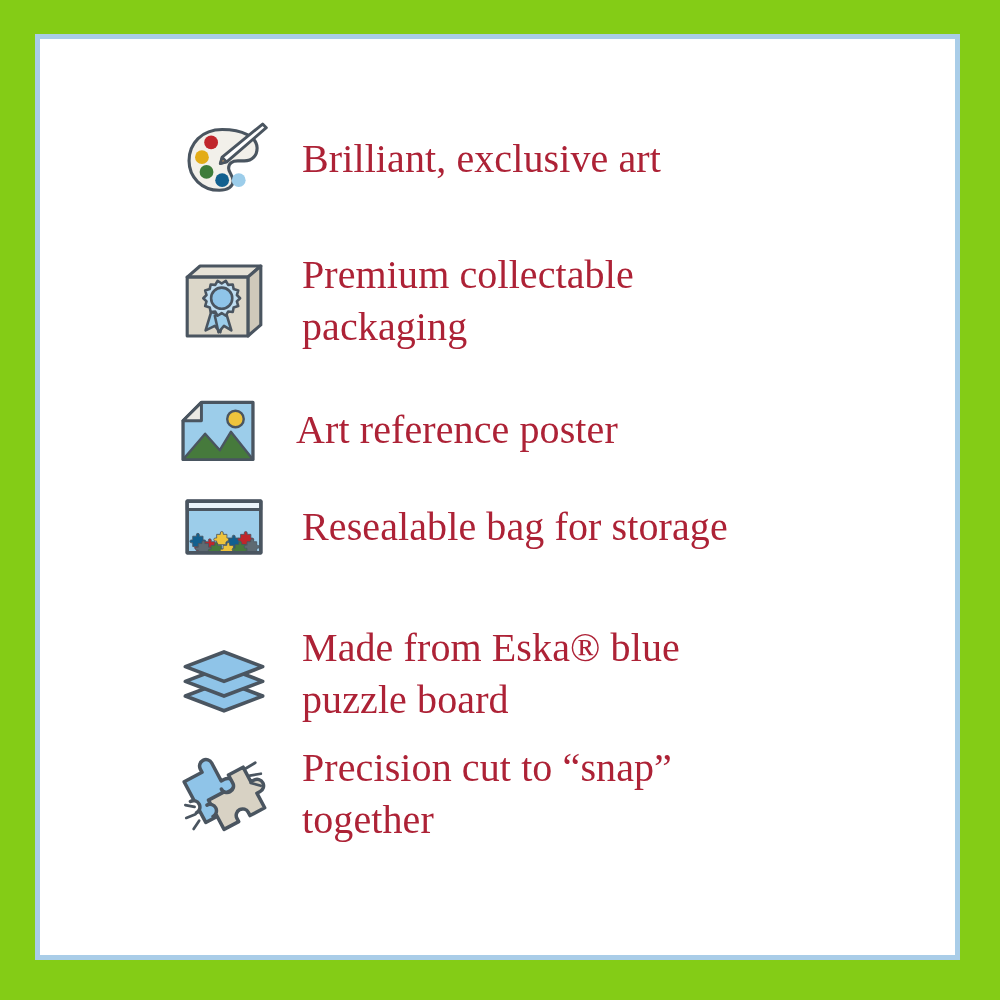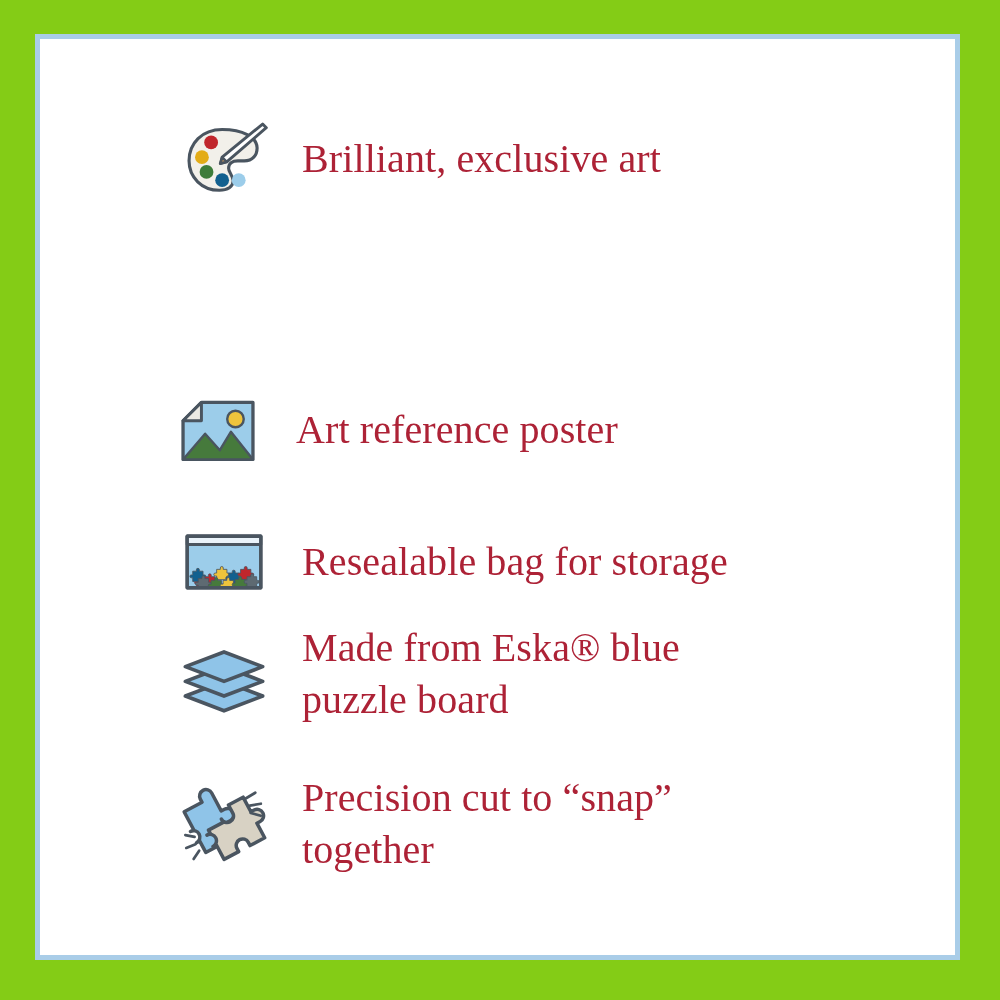--- a/index.html
+++ b/index.html
@@ -63,23 +63,23 @@
     font-size: 40px;
     line-height: 1.28;
     letter-spacing: 0.1px;
     white-space: pre-line;
   }
 
   
   .row-0 { left: 178px; top: 113px;  }
   .row-1 { left: 178px; top: 249px;  }
   .row-2 { left: 172px; top: 384px;  }
-  .row-3 { left: 178px; top: 516px;  }
+  .row-3 { left: 178px; top: 481px;  }
   .row-4 { left: 178px; top: 622px;  }
-  .row-5 { left: 178px; top: 772px;  }
+  .row-5 { left: 178px; top: 742px;  }
 
   .row-1 .feature-text,
   .row-4 .feature-text,
   .row-5 .feature-text { line-height: 1.3; }
 </style>
 </head>
 <body>
 
 <div class="page">
   <div class="frame"></div>
@@ -95,20 +95,35 @@
           <circle cx="31" cy="64" r="7.5" fill="#3d7c3a"></circle>
           <circle cx="48" cy="73" r="7.5" fill="#12608f"></circle>
           <circle cx="66" cy="73" r="7.5" fill="#9ccdea"></circle>
           <path d="M92 12 L96 16 L53 53 L46 55 L48 48 Z" fill="#ffffff" stroke="#4a5560" stroke-width="3.2" stroke-linejoin="round"></path>
           <path d="M53 53 L46 55 L48 48 Z" fill="#b08a5c" stroke="#4a5560" stroke-width="2.6" stroke-linejoin="round"></path>
         </svg>
       </div>
       <div class="feature-text">Brilliant, exclusive art</div>
     </div>
 
+    <div class="feature-row row-1">
+      <div class="feature-icon">
+        <svg viewBox="0 0 100 100" width="92" height="92" aria-hidden="true">
+          <polygon points="10,24 76,24 90,12 24,12" fill="#e6e2d7" stroke="#4a5560" stroke-width="3.4" stroke-linejoin="round"></polygon>
+          <polygon points="76,24 90,12 90,76 76,88" fill="#cfc9ba" stroke="#4a5560" stroke-width="3.4" stroke-linejoin="round"></polygon>
+          <rect x="10" y="24" width="66" height="64" fill="#dcd7c9" stroke="#4a5560" stroke-width="3.4" stroke-linejoin="round"></rect>
+          <polygon points="36,62 30,82 40,77 46,84 50,66" fill="#9ccdea" stroke="#4a5560" stroke-width="2.8" stroke-linejoin="round"></polygon>
+          <polygon points="52,62 58,82 50,77 44,84 40,66" fill="#9ccdea" stroke="#4a5560" stroke-width="2.8" stroke-linejoin="round"></polygon>
+          <path d="M43 28 L47.5 31 L52 28 L54.5 32.5 L59.5 32 L60.5 37 L65.5 38.5 L64 43.5 L67.5 47 L64 50.5 L65.5 55.5 L60.5 57 L59.5 62 L54.5 61.5 L52 66 L47.5 63 L43 66 L40.5 61.5 L35.5 62 L34.5 57 L29.5 55.5 L31 50.5 L27.5 47 L31 43.5 L29.5 38.5 L34.5 37 L35.5 32 L40.5 32.5 Z" fill="#bfddf0" stroke="#4a5560" stroke-width="2.8" stroke-linejoin="round"></path>
+          <circle cx="47.5" cy="47" r="11.5" fill="#8fc4e8" stroke="#4a5560" stroke-width="2.8"></circle>
+        </svg>
+      </div>
+      <div class="feature-text">Premium collectable
+packaging</div>
+    </div>
 
     <div class="feature-row row-2">
       <div class="feature-icon">
         <svg viewBox="0 0 100 100" width="92" height="92" aria-hidden="true">
           <path d="M32 20 L88 20 L88 82 L12 82 L12 40 Z" fill="#9ccdea" stroke="#4a5560" stroke-width="3.6" stroke-linejoin="round"></path>
           <circle cx="69" cy="38" r="9" fill="#eec43c" stroke="#4a5560" stroke-width="2.6"></circle>
           <path d="M12 82 L36 54 L52 72 L64 52 L88 82 Z" fill="#467a3c" stroke="#4a5560" stroke-width="2.6" stroke-linejoin="round"></path>
           <path d="M32 20 L12 40 L32 40 Z" fill="#eceae4" stroke="#4a5560" stroke-width="3.2" stroke-linejoin="round"></path>
         </svg>
       </div>

